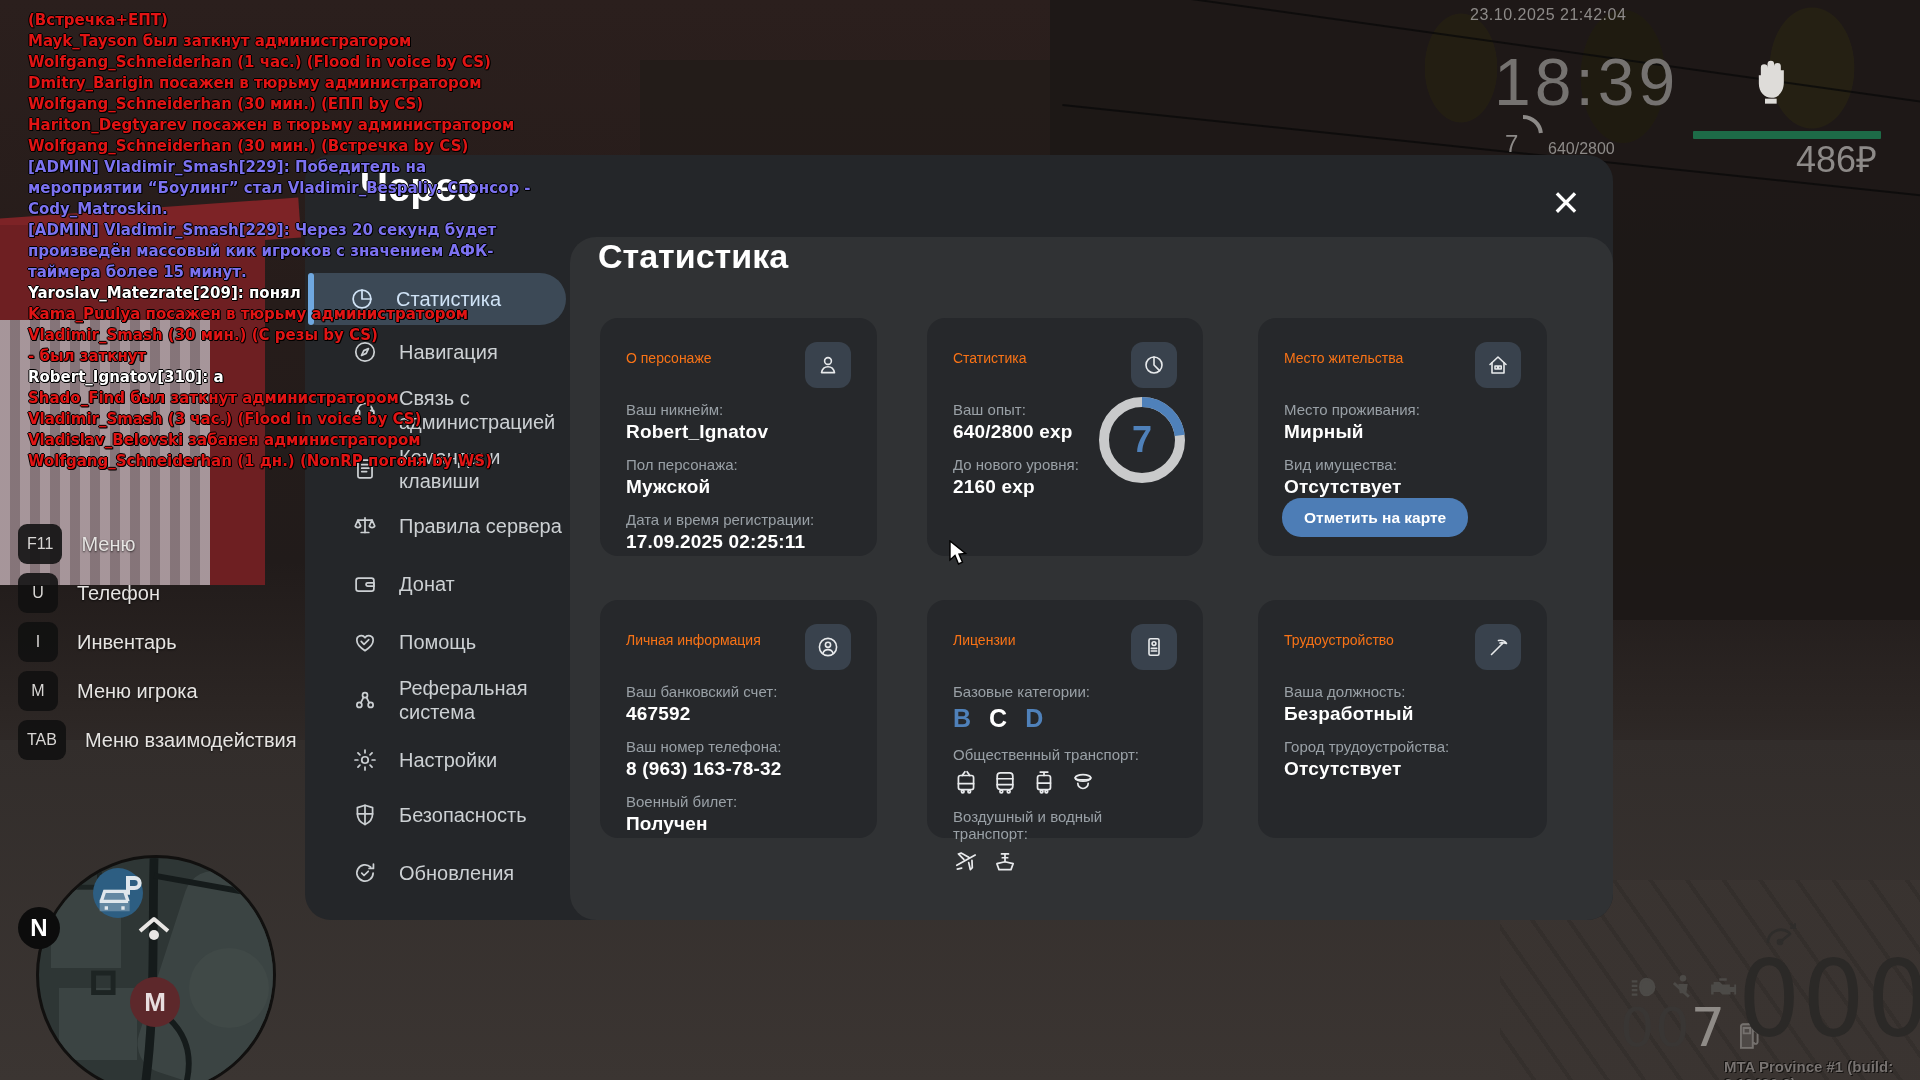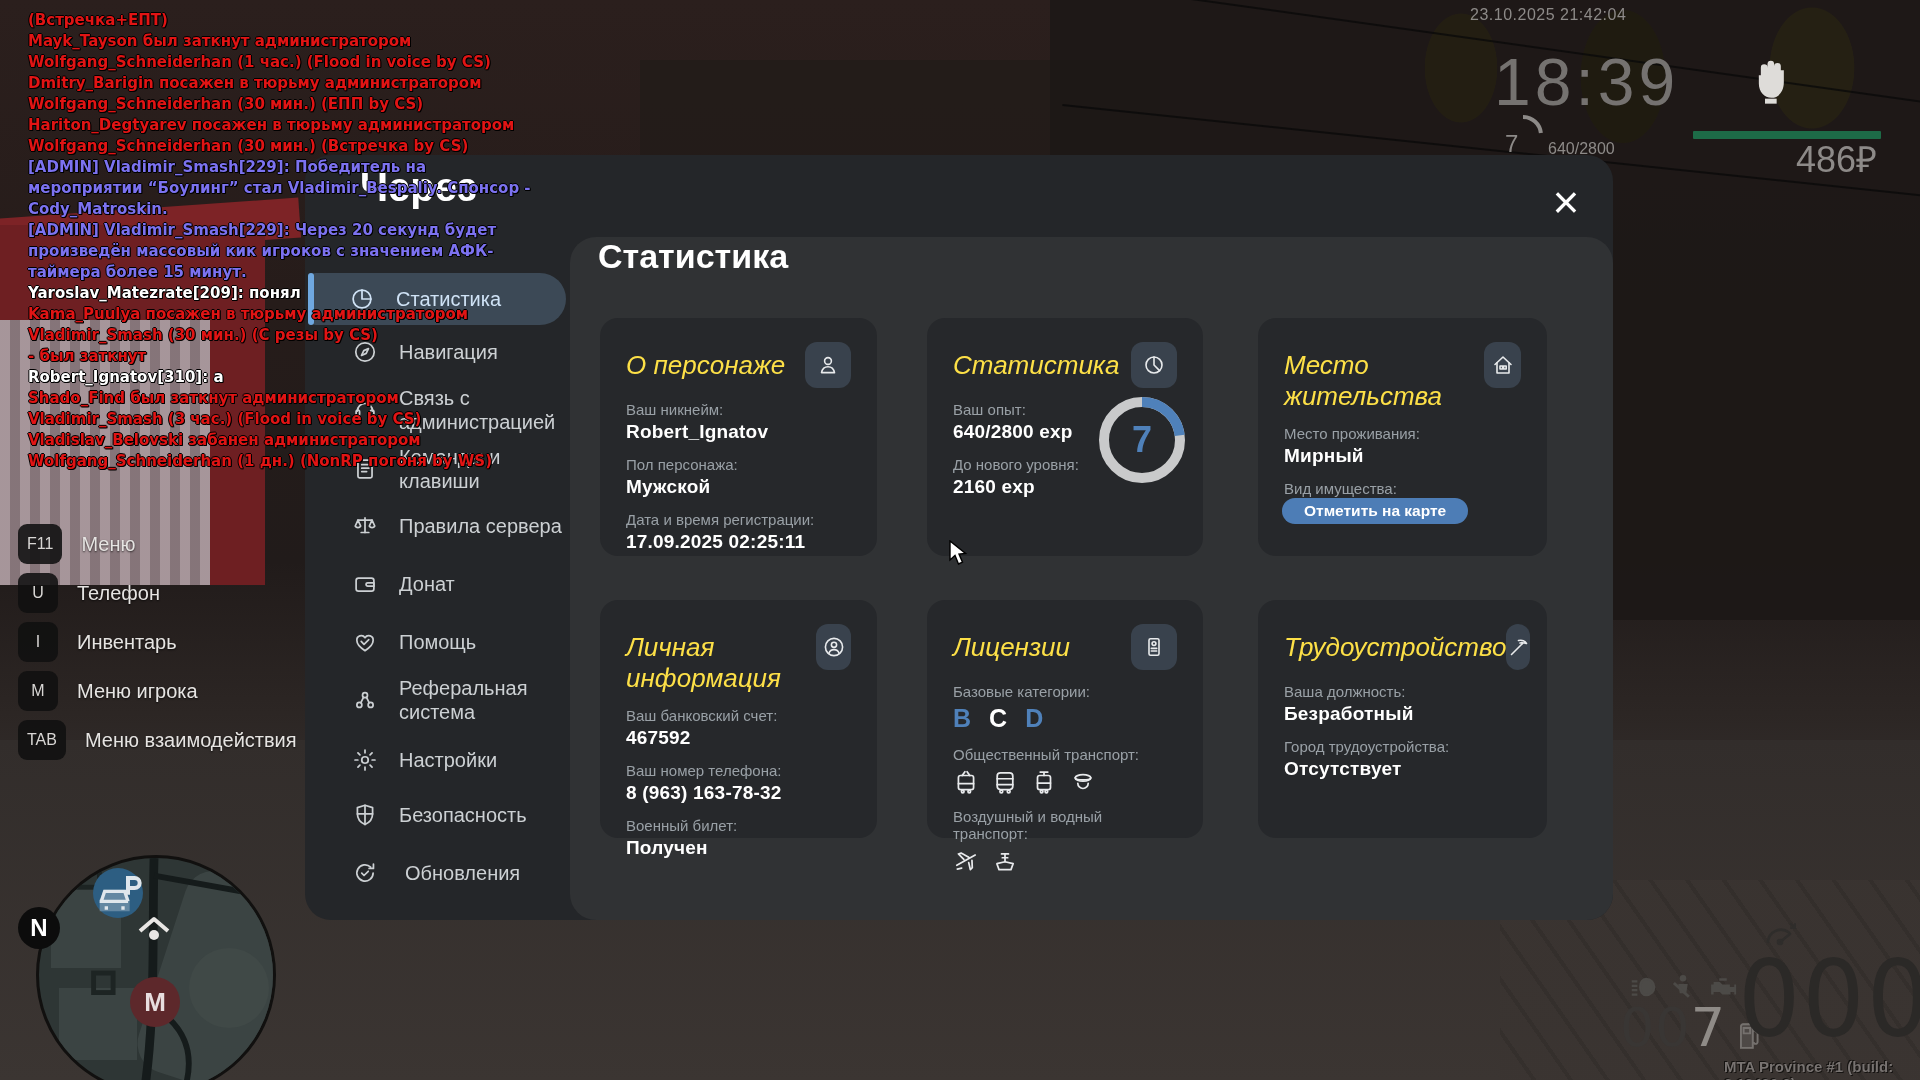--- a/index.html
+++ b/index.html
@@ -54,30 +54,30 @@
   .mi .ml{font-size:20px;line-height:24px;width:170px;}
   .mi.active{left:3px;width:258px;height:52px;background:#3c4956;border-radius:8px 26px 26px 8px;}
   .mi.active::before{content:"";position:absolute;left:0;top:0;width:6px;height:100%;background:#6fa8e0;border-radius:3px;}
   .mi.active .ic{margin-left:41px;color:#cfe2f5;}
   .mi.active .ml{color:#cfe2f5;}
   
   #content{position:absolute;left:265px;top:82px;width:1043px;height:683px;background:#303234;border-radius:26px;}
   #content h1{position:absolute;left:28px;top:0px;margin:0;font-size:34px;color:#fff;font-weight:700;}
   .card{position:absolute;background:#26282b;border-radius:18px;box-sizing:border-box;padding:24px 26px;}
   .card .trow{display:flex;justify-content:space-between;align-items:flex-start;}
-  .card .ct{font-size:26px;color:#fde047;font-weight:500;margin-top:8px;font-style:italic;}
+  .card .ct{font-size:14px;color:#f97316;font-weight:500;margin-top:8px;}
   .badge{width:46px;height:46px;border-radius:12px;background:#39424d;color:#e8eaec;
          display:flex;align-items:center;justify-content:center;}
   .badge .bic{width:24px;height:24px;}
   .fl{font-size:15px;color:#99a0a6;margin-top:13px;}
   .fv{font-size:19px;color:#fff;font-weight:700;margin-top:3px;letter-spacing:.2px;}
   #card-stats .ring{position:absolute;left:167px;top:74px;width:96px;height:96px;}
   #card-stats .ringnum{position:absolute;left:167px;top:74px;width:96px;height:96px;display:flex;
         align-items:center;justify-content:center;font-size:36px;font-weight:700;color:#4f81ba;}
-  #map-btn{position:absolute;left:24px;top:180px;height:26px;padding:0 22px;border:none;border-radius:19px;
+  #map-btn{position:absolute;left:24px;top:180px;height:39px;padding:0 22px;border:none;border-radius:19px;
         background:#4d7db6;color:#fff;font-size:15.5px;font-weight:700;font-family:inherit;}
   .cats{display:flex;gap:18px;margin-top:4px;}
   .cats span{font-size:25px;font-weight:700;}
   .irow{display:flex;gap:13px;margin-top:6px;color:#e8eaec;}
   .irow .tic{width:26px;height:26px;}
   
   #minimap{position:absolute;left:36px;top:855px;width:240px;height:240px;z-index:5;}
   #mm-circle{position:absolute;left:0;top:0;width:240px;height:240px;border-radius:50%;overflow:hidden;
        background:#2e3635;border:3px solid #11100f;box-sizing:border-box;}
   .mm-wedge{position:absolute;background:#3b4443;}
@@ -269,21 +269,21 @@
         </div>
         <div class="mi" style="top: 645px; height: 30px;">
           <span class="ic">
             <svg viewBox="0 0 24 24" fill="none" stroke="currentColor" stroke-width="1.6" stroke-linecap="round" stroke-linejoin="round">
               <path d="M12 3l7 2.2v5.6c0 4.8-3.3 8.3-7 9.9-3.7-1.6-7-5.1-7-9.9V5.2z"></path>
               <path d="M12 3v17.7M5 11h14"></path>
             </svg>
           </span>
           <span class="ml">Безопасность</span>
         </div>
-        <div class="mi" style="top: 703px; height: 30px; gap: 6px;">
+        <div class="mi" style="top: 703px; height: 30px;">
           <span class="ic">
             <svg viewBox="0 0 24 24" fill="none" stroke="currentColor" stroke-width="1.6" stroke-linecap="round" stroke-linejoin="round">
               <path d="M19.5 12a7.5 7.5 0 1 1-2.3-5.4"></path>
               <path d="M19.8 3.8v4h-4"></path>
               <path d="M9 12.2l2.1 2.1 3.9-3.9"></path>
             </svg>
           </span>
           <span class="ml">Обновления</span>
         </div>
       </div>

